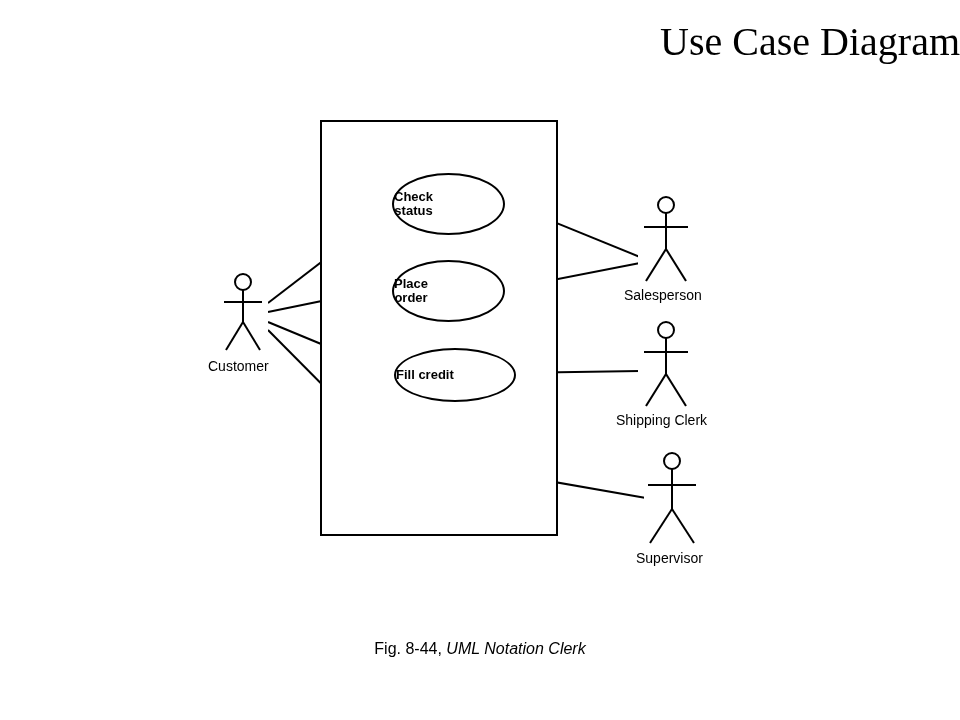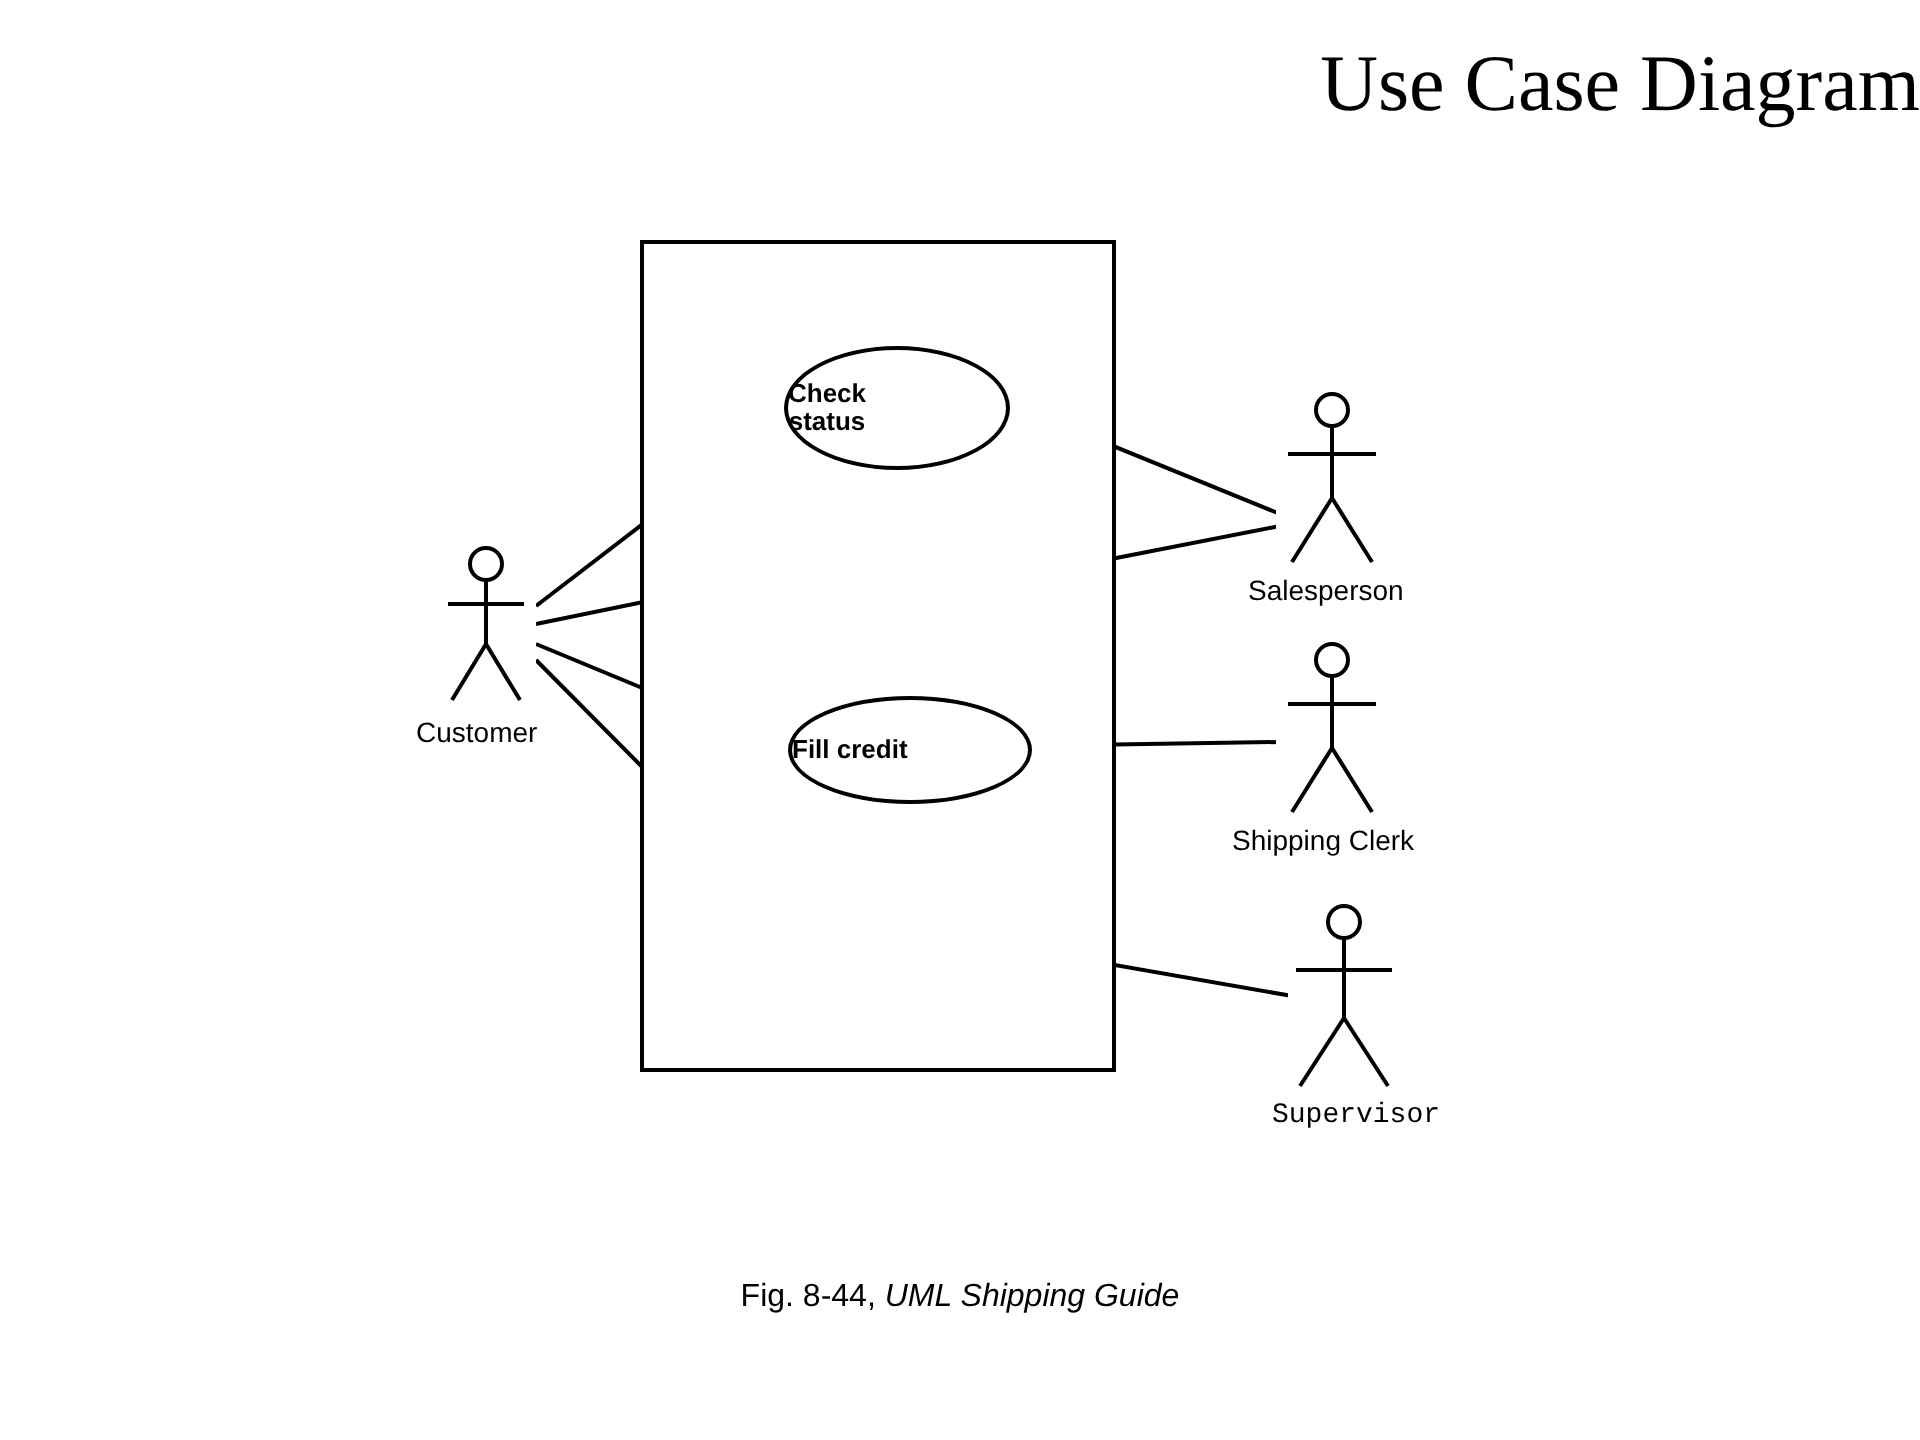--- a/index.html
+++ b/index.html
@@ -104,20 +104,23 @@
 
     <line x1="503" y1="473" x2="646" y2="498" stroke="#000" stroke-width="2"></line>
   </svg>
 
   <div class="system-box" style="left:320px; top:120px; width:234px; height:412px; z-index:2;"></div>
   <div class="system-label" style="left:396px; top:132px;">Telephone Catalog</div>
 
   <div class="usecase" style="left:392px; top:173px; width:109px; height:58px;">
     <span>Check<br>status</span>
   </div>
+  <div class="usecase" style="left:392px; top:260px; width:109px; height:58px;">
+    <span>Place<br>order</span>
+  </div>
   <div class="usecase" style="left:394px; top:348px; width:118px; height:50px;">
     <span>Fill credit</span>
   </div>
 
   <div class="actor" style="left:218px; top:272px;">
     <svg width="50" height="82">
       <circle cx="25" cy="10" r="8" fill="#fff" stroke="#000" stroke-width="2"></circle>
       <line x1="25" y1="18" x2="25" y2="50" stroke="#000" stroke-width="2"></line>
       <line x1="6" y1="30" x2="44" y2="30" stroke="#000" stroke-width="2"></line>
       <line x1="25" y1="50" x2="8" y2="78" stroke="#000" stroke-width="2"></line>
@@ -150,19 +153,19 @@
 
   <div class="actor" style="left:644px; top:451px;">
     <svg width="56" height="96">
       <circle cx="28" cy="10" r="8" fill="#fff" stroke="#000" stroke-width="2"></circle>
       <line x1="28" y1="18" x2="28" y2="58" stroke="#000" stroke-width="2"></line>
       <line x1="4" y1="34" x2="52" y2="34" stroke="#000" stroke-width="2"></line>
       <line x1="28" y1="58" x2="6" y2="92" stroke="#000" stroke-width="2"></line>
       <line x1="28" y1="58" x2="50" y2="92" stroke="#000" stroke-width="2"></line>
     </svg>
   </div>
-  <div class="actor-label" style="left:636px; top:550px;font-family:Liberation Mono, monospace;">Supervisor</div>
+  <div class="actor-label" style="left:636px; top:550px;">Supervisor</div>
 
   <div class="caption" style="top:640px;">
-    <span>Fig. 8-44, </span><span class="ital">UML Shipping Guide</span>
+    <span>Fig. 8-44, </span><span class="ital">UML Notation Clerk</span>
   </div>
 
 </div>
 
 </body></html>

